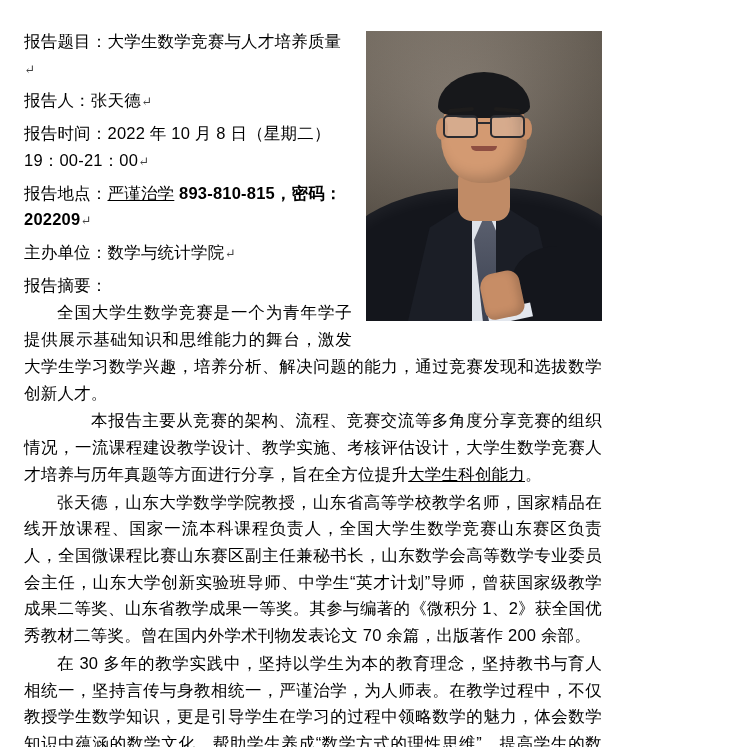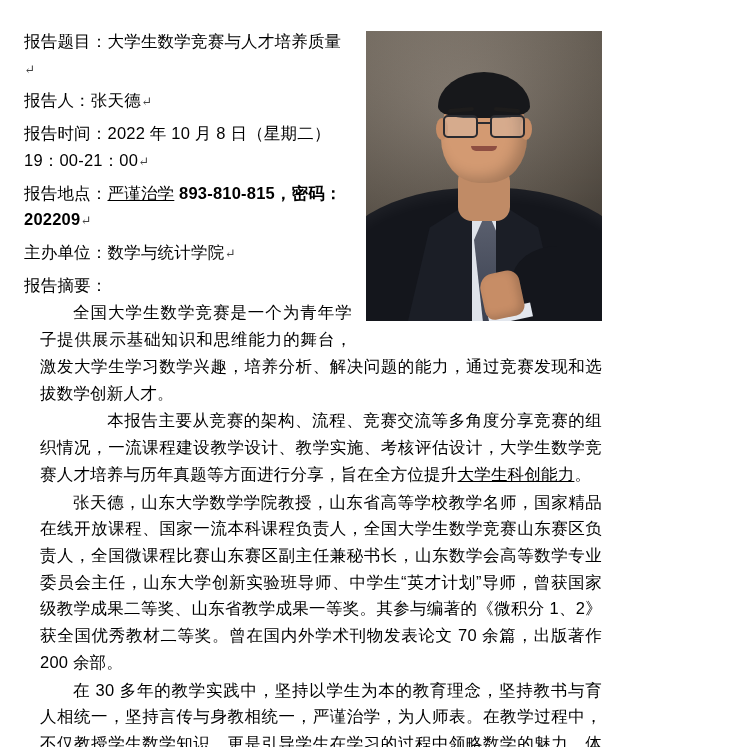--- a/index.html
+++ b/index.html
@@ -219,21 +219,21 @@
     margin: 0 0 6px 0;
     white-space: pre-wrap;
   }
   .label { }
   .bold { font-weight: bold; text-align: center; }
   .ulink {
     color: #000000;
     text-decoration: underline;
   }
   .para {
-    margin: 0 0 1px 16px;
+    margin: 0 0 1px 0;
     text-align: justify;
     text-justify: inter-ideograph;
     text-indent: 2em;
   }
   .sec-title {
     margin: 0 0 1px 0;
   }
   .u-inline {
     text-decoration: underline;
   }

